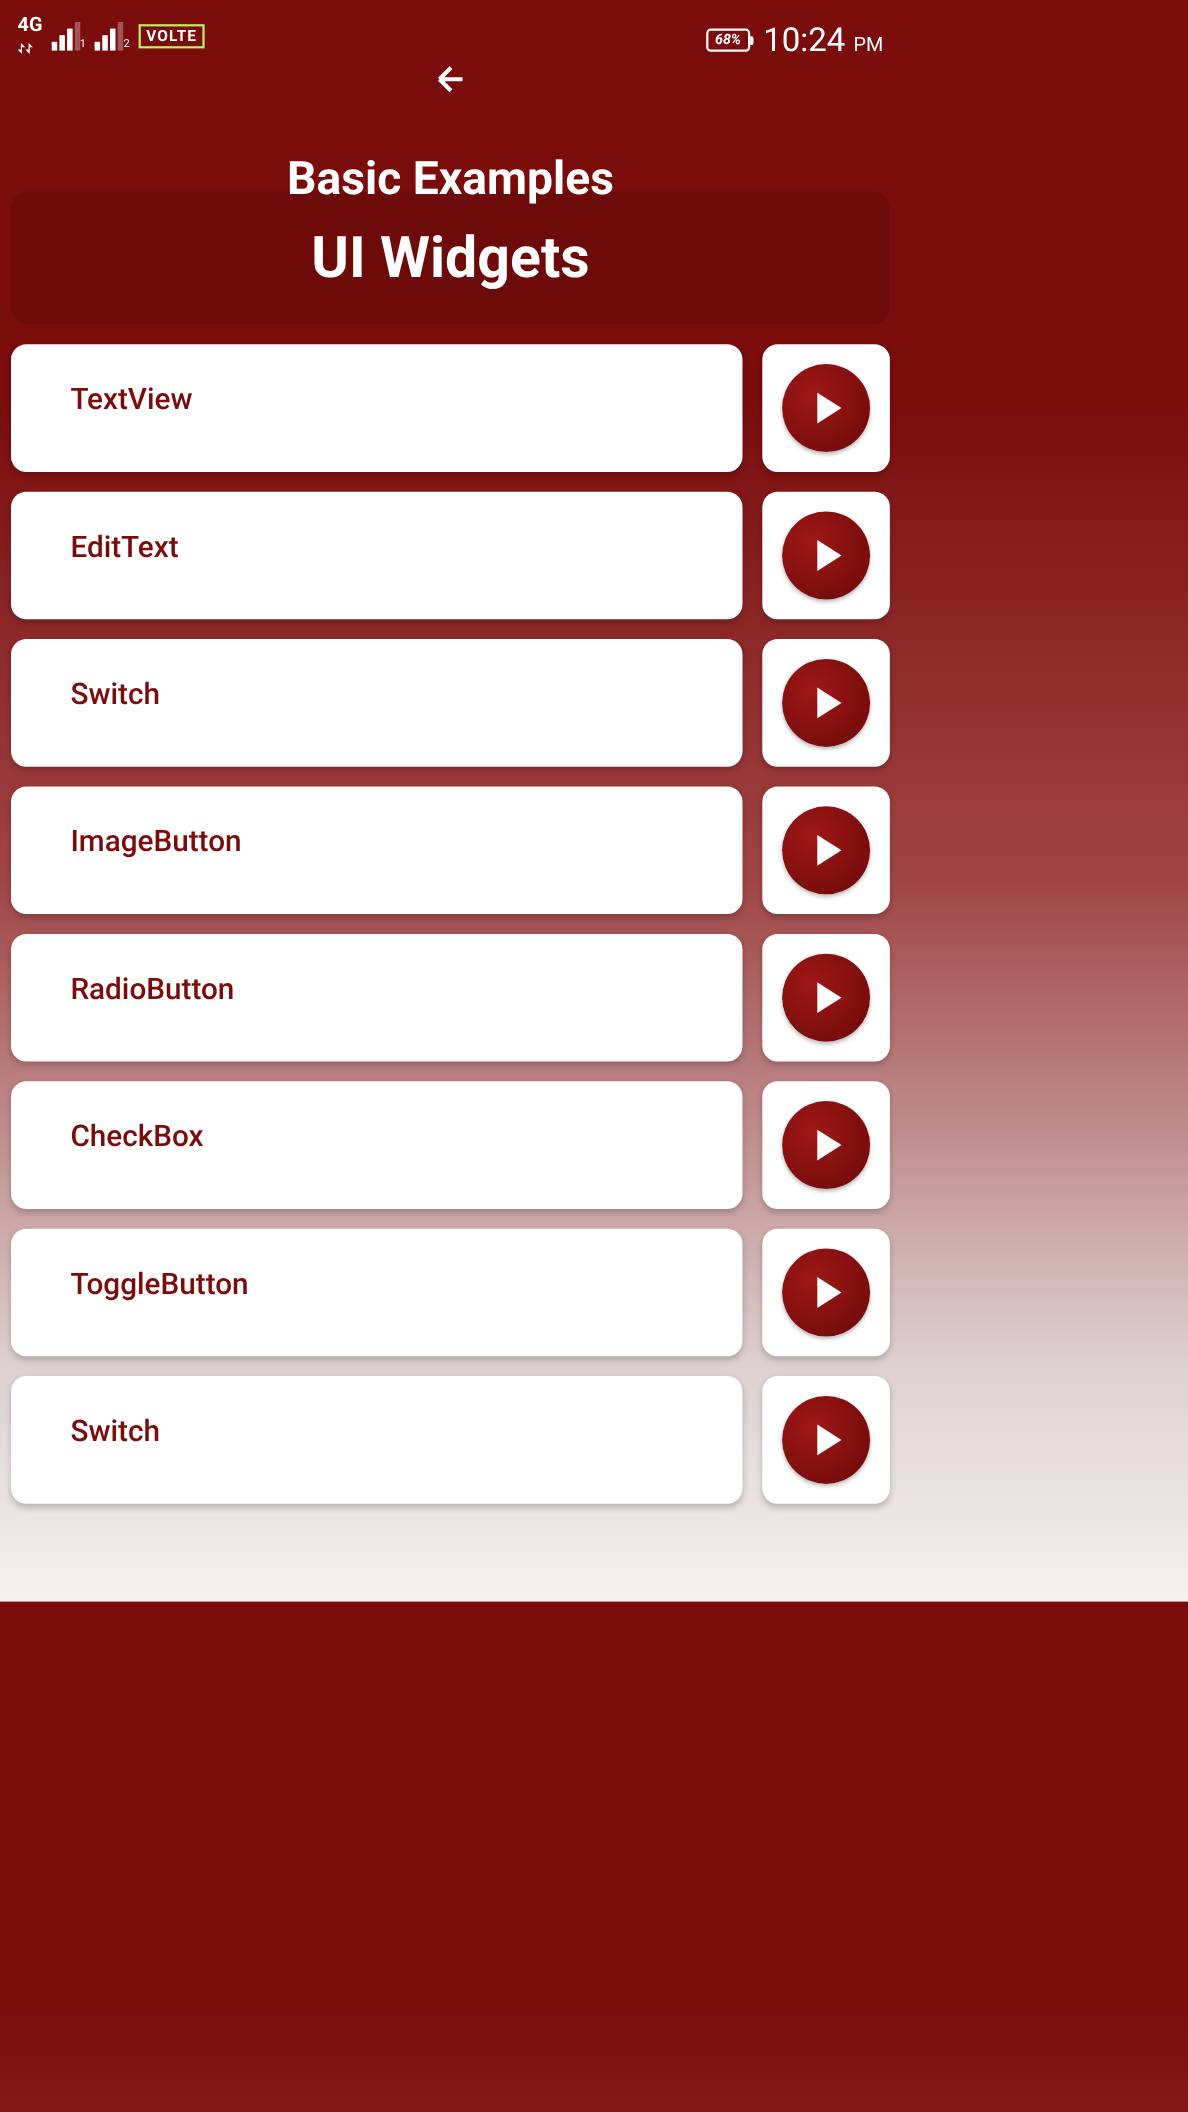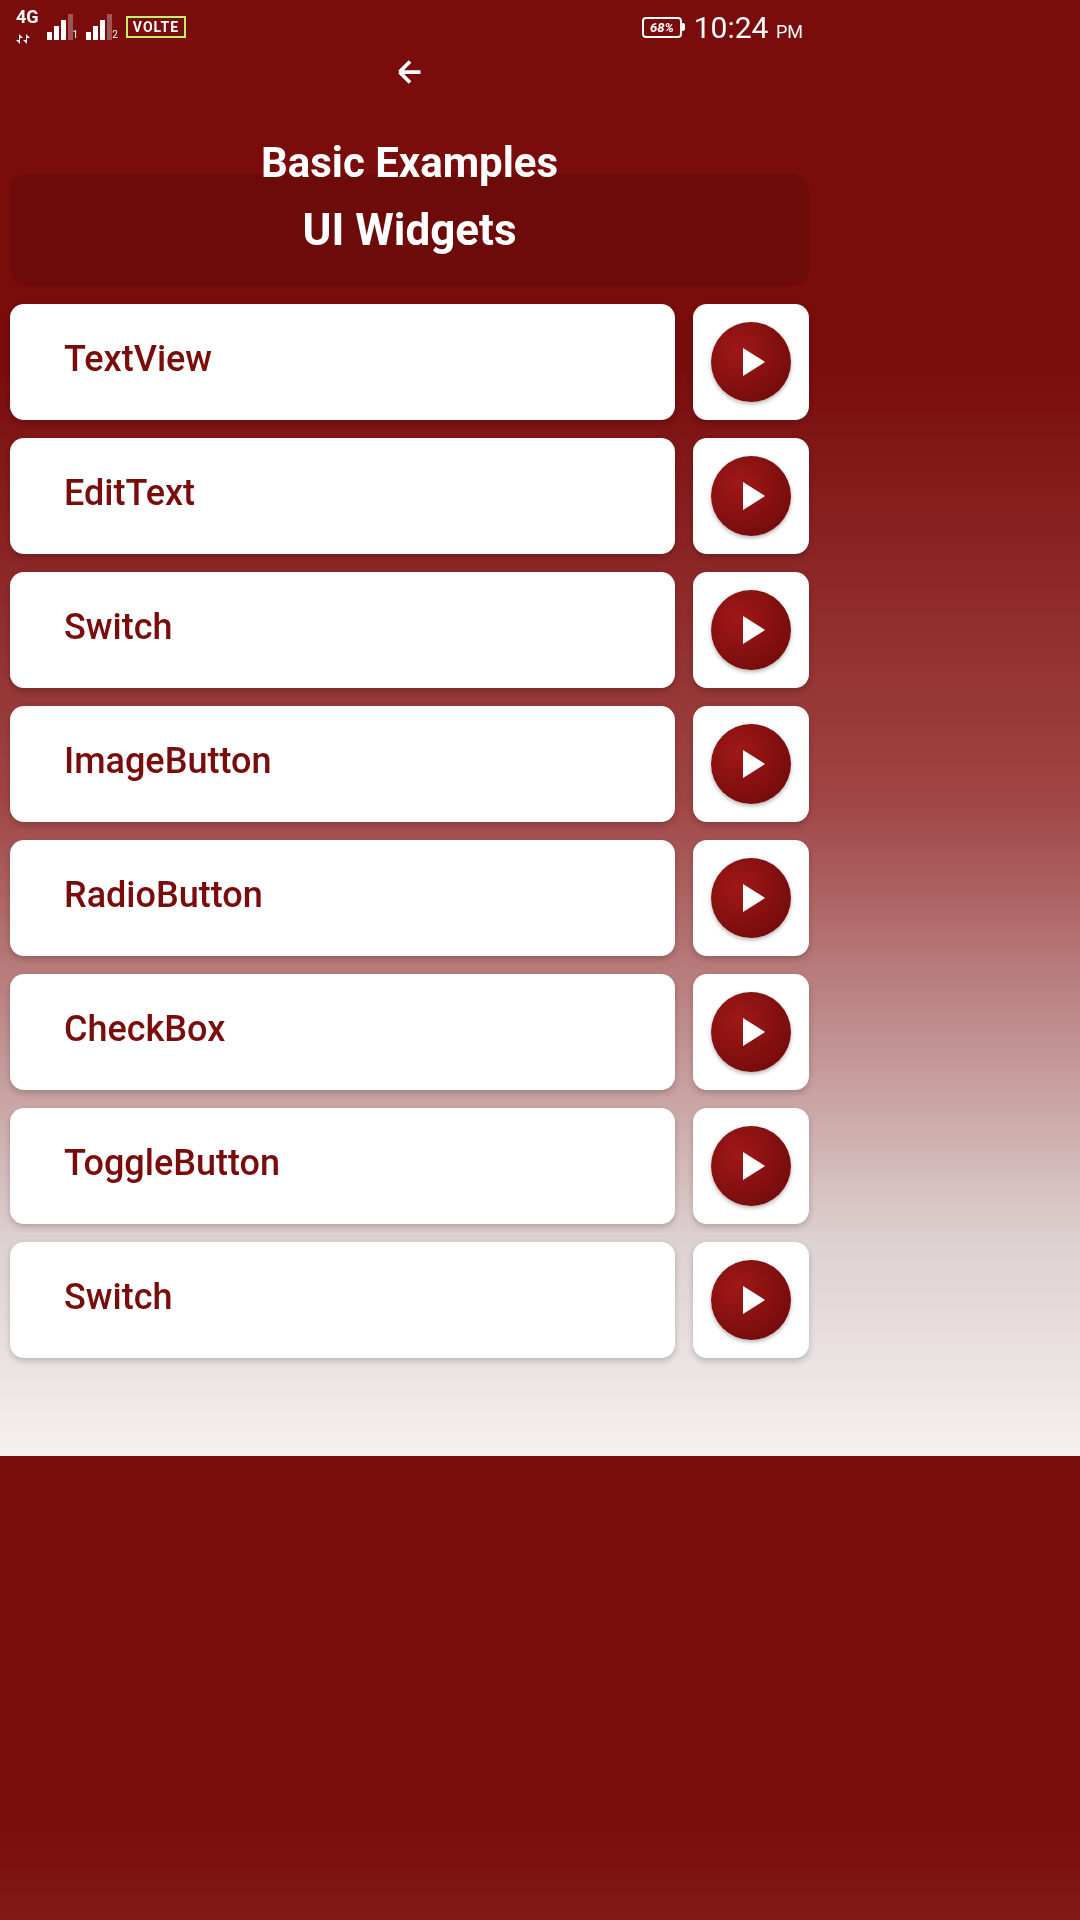--- a/index.html
+++ b/index.html
@@ -13,21 +13,21 @@
       height: 1456px;
       font-family: -apple-system, BlinkMacSystemFont, 'Segoe UI', Roboto, sans-serif;
       background: linear-gradient(to bottom, #7a0c0c 0%, #7a0c0c 25%, #a04545 55%, #ddd0d0 85%, #f5f0f0 100%);
       overflow: hidden;
       position: relative;
     }
     
     .status-bar {
       height: 54px;
       display: flex;
-      align-items: center;
+      align-items: flex-end;
       justify-content: space-between;
       padding: 0 16px;
       color: white;
       background: #7a0c0c;
     }
     
     .status-left {
       display: flex;
       align-items: center;
       gap: 8px;
@@ -137,38 +137,38 @@
     .content {
       padding: 10px 10px 0 10px;
     }
     
     .section-header {
       background: rgba(0, 0, 0, 0.1);
       border-radius: 16px;
       padding: 30px;
       text-align: center;
       color: white;
-      font-size: 44px;
+      font-size: 52px;
       font-weight: bold;
       margin-bottom: 18px;
     }
     
     .list-row {
       display: flex;
       gap: 18px;
       margin-bottom: 18px;
     }
     
     .list-item {
       flex: 1;
       background: white;
       border-radius: 14px;
       padding: 34px 54px;
       color: #7a0c0c;
-      font-size: 36px;
+      font-size: 27px;
       font-weight: 500;
       box-shadow: 0 3px 6px rgba(0, 0, 0, 0.2);
       cursor: pointer;
     }
     
     .play-button {
       width: 116px;
       height: 116px;
       background: white;
       border-radius: 14px;

